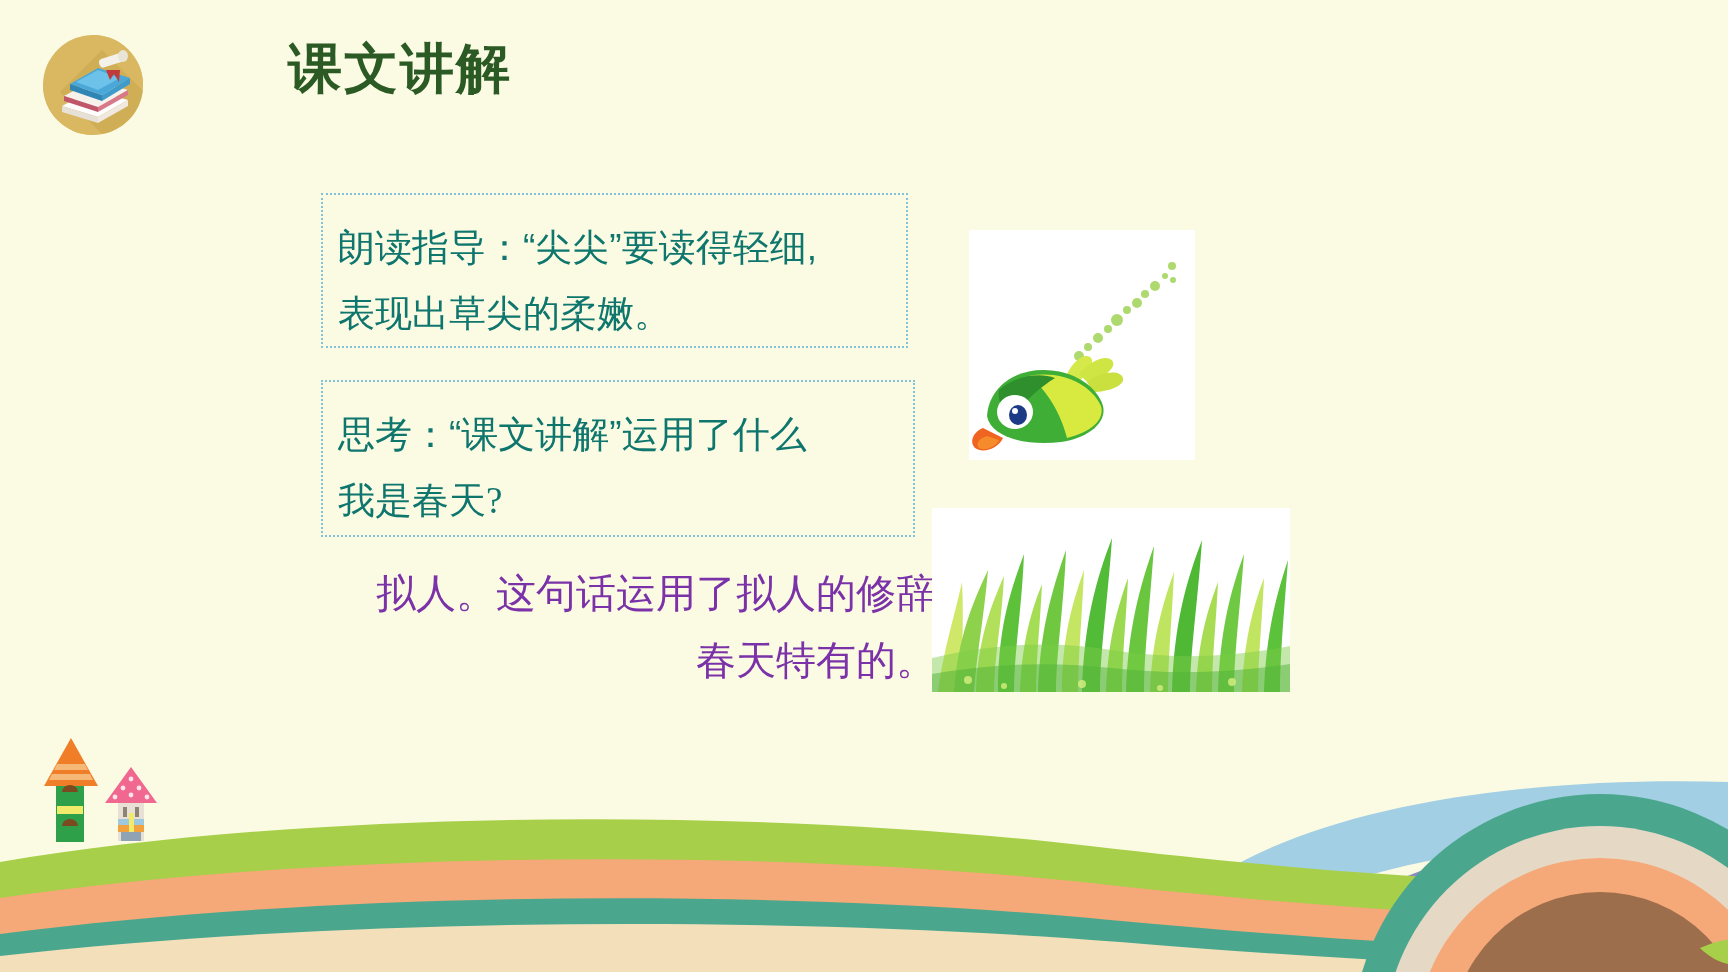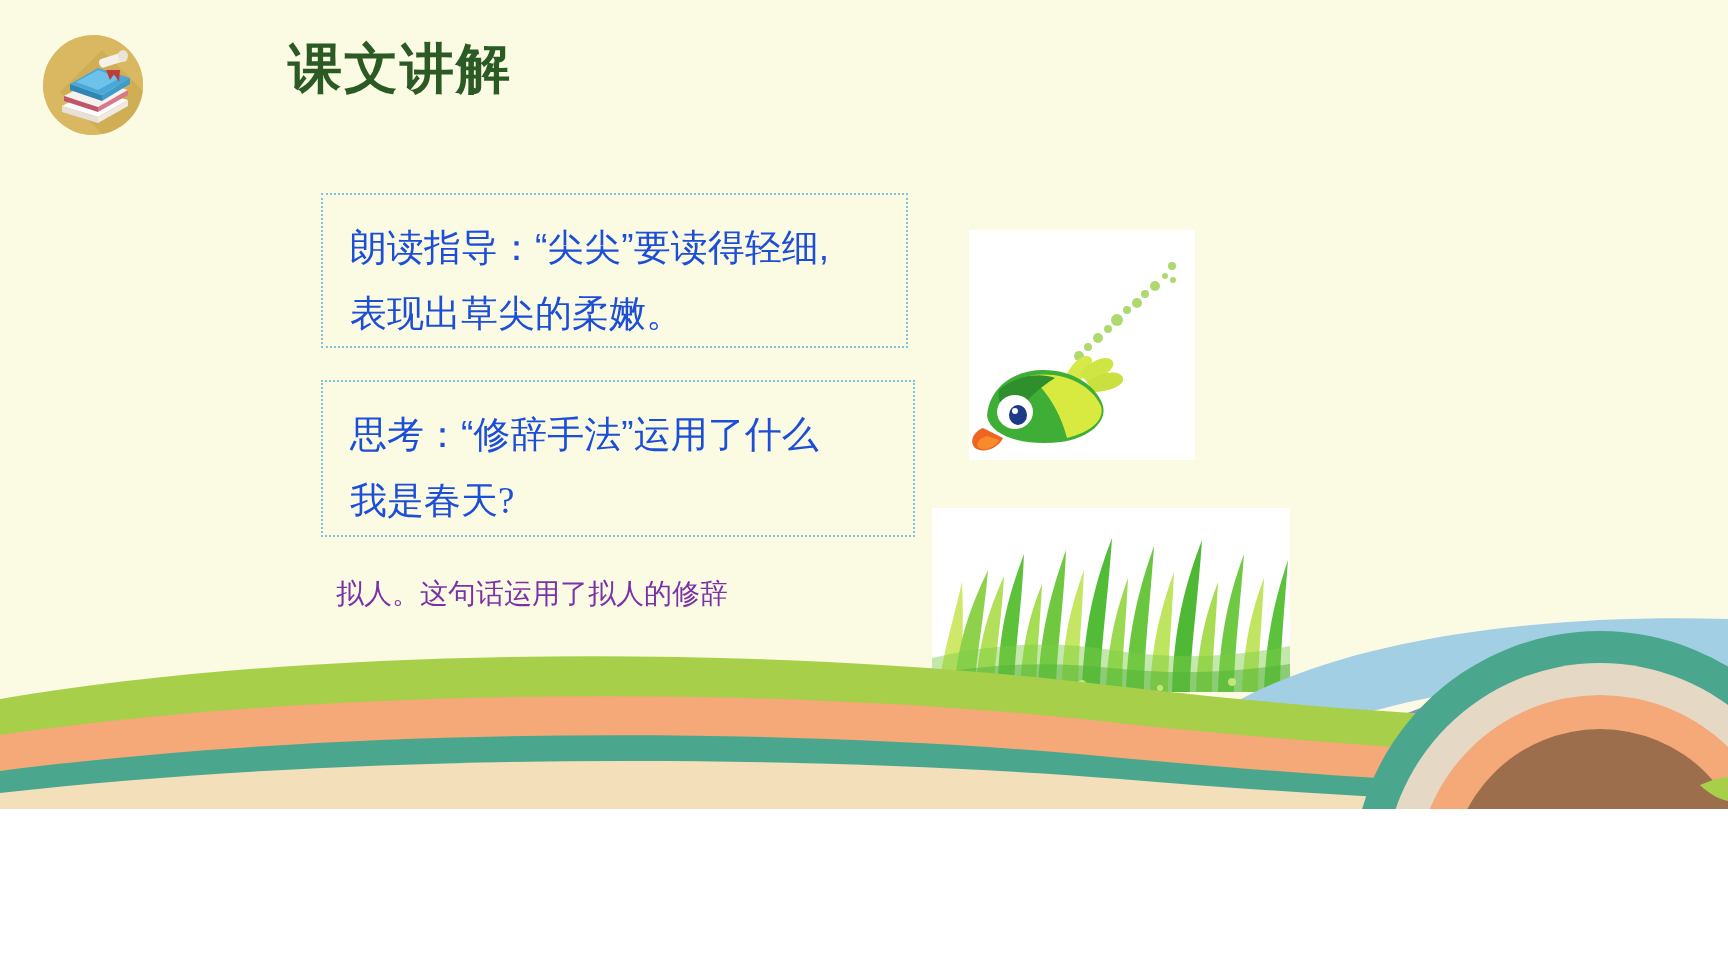--- a/index.html
+++ b/index.html
@@ -6,21 +6,21 @@
     margin: 0;
     padding: 0;
     background: #ffffff;
   }
   body {
     font-family: "Liberation Sans", "DejaVu Sans", sans-serif;
   }
   .slide {
     position: relative;
     width: 1728px;
-    height: 809px;
+    height: 972px;
     overflow: hidden;
     background: #fbfbe3;
   }
 
   
   .header-icon {
     position: absolute;
     left: 40px;
     top: 32px;
     width: 106px;
@@ -54,48 +54,48 @@
   #box-thinking {
     left: 321px;
     top: 380px;
     width: 594px;
     height: 157px;
   }
 
   .box-text {
     position: absolute;
     font-size: 37px;
-    color: #1d4ed8;
+    color: #0f766e;
     line-height: 66px;
     white-space: nowrap;
-    margin-left: 12px;
   }
   #text-reading {
     left: 338px;
     top: 215px;
   }
   #text-thinking {
     left: 338px;
     top: 402px;
   }
   .box-text .line2 {
     display: block;
     font-family: Liberation Serif, serif;
   }
 
   
   .answer-text {
     position: absolute;
     left: 336px;
     top: 560px;
     width: 600px;
-    font-size: 28px;
+    font-size: 40px;
     color: #7b32a8;
     line-height: 67px;
     white-space: nowrap;
+    text-align: right;
   }
   .answer-text span {
     display: block;
   }
 
   
   .photo {
     position: absolute;
     background: #ffffff;
     overflow: hidden;
@@ -173,26 +173,27 @@
   <div class="header-title">课文讲解</div>
 
   <div class="dashed-box" id="box-reading"></div>
   <div class="box-text" id="text-reading">
     <span>朗读指导：“尖尖”要读得轻细,</span>
     <span class="line2">表现出草尖的柔嫩。</span>
   </div>
 
   <div class="dashed-box" id="box-thinking"></div>
   <div class="box-text" id="text-thinking">
-    <span>思考：“修辞手法”运用了什么</span>
+    <span>思考：“课文讲解”运用了什么</span>
     <span class="line2">我是春天?</span>
   </div>
 
   <div class="answer-text">
     <span>拟人。这句话运用了拟人的修辞</span>
+    <span>春天特有的。</span>
   </div>
 
   <div class="photo" id="photo-fish">
     <svg width="226" height="230" viewBox="0 0 226 230">
       <rect width="226" height="230" fill="#ffffff"></rect>
 
       <g fill="#9fd356" opacity="0.85">
         <circle cx="203" cy="36" r="4"></circle>
         <circle cx="196" cy="46" r="3"></circle>
         <circle cx="204" cy="50" r="3"></circle>

